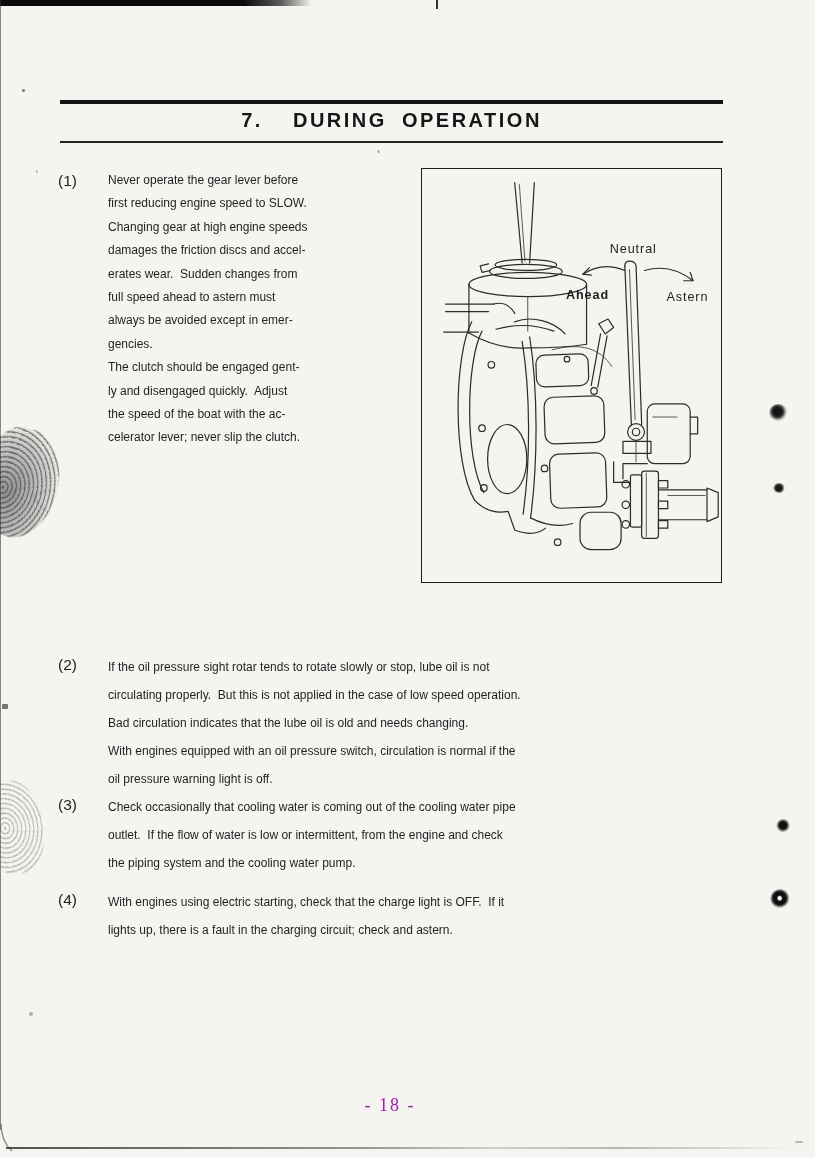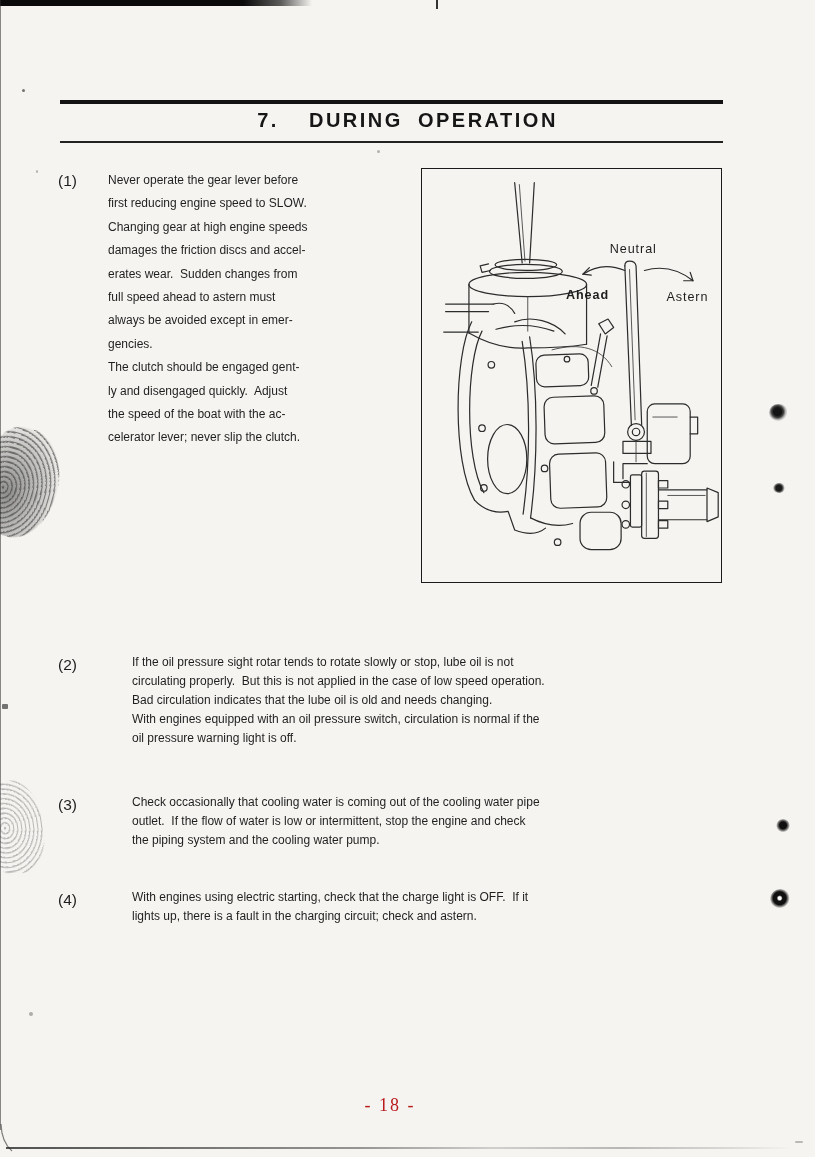--- a/index.html
+++ b/index.html
@@ -54,52 +54,52 @@
   .dot3{left:776px;top:819px;width:14px;height:14px;
     background:radial-gradient(circle at 50% 45%, #101010 0 3.5px, rgba(30,30,30,.5) 5.5px, transparent 7px);}
   .dot4{left:770px;top:889px;width:21px;height:20px;
     background:radial-gradient(circle at 46% 46%, #fff 0 1.5px, #101010 3px 6.5px, rgba(25,25,25,.45) 8.5px, transparent 10px);}
   .speck{position:absolute;background:rgba(60,60,60,.7);border-radius:50%;}
 
   
   .rule-thick{position:absolute;left:60px;top:100px;width:663px;height:4px;background:#131313;}
   .rule-thin{position:absolute;left:60px;top:141px;width:663px;height:2px;background:#222;}
   .title{
-    position:absolute;left:76px;top:109px;width:663px;
+    position:absolute;left:60px;top:109px;width:663px;
     text-align:center;font-size:20px;font-weight:bold;
     letter-spacing:2.5px;word-spacing:7px;white-space:pre;color:#161616;
   }
 
   
   .item{position:absolute;}
   .item .num{position:absolute;left:0;top:0;width:46px;font-size:15.5px;}
   .item .txt{position:absolute;left:50px;top:0;font-size:12px;white-space:pre;}
   #item1{left:58px;top:169px;}
   #item1 .txt{line-height:23.4px;width:320px;}
   #item1 .num{line-height:23.4px;}
   #item2{left:58px;top:653px;}
   #item3{left:58px;top:793px;}
   #item4{left:58px;top:888px;}
-  .wide .txt{line-height:19px;width:660px;margin-left:24px;}
+  .wide .txt{line-height:28px;width:660px;}
   .wide .num{line-height:24.2px;}
 
   
   .figure-box{
     position:absolute;left:421px;top:168px;width:301px;height:415px;
     border:1.6px solid #1a1a1a;box-sizing:border-box;background:transparent;padding-left:18px;
   }
   .figure-box svg{display:block;width:100%;height:100%;}
   .fig-line{fill:none;stroke:#2c2c2c;stroke-width:1.3;stroke-linecap:round;stroke-linejoin:round;}
   .fig-thin{fill:none;stroke:#3a3a3a;stroke-width:.9;stroke-linecap:round;}
   .fig-label{fill:#1d1d1d;font-family:"Liberation Sans",sans-serif;font-size:13.5px;letter-spacing:1px;}
 
   
   .page-number{
     position:absolute;left:0;top:1095px;width:780px;text-align:center;
-    font-family:"Liberation Serif",serif;font-size:18px;letter-spacing:2px;color:#b91c1c;
+    font-family:"Liberation Serif",serif;font-size:18px;letter-spacing:2px;color:#a21caf;
   }
 </style>
 </head>
 <body>
 
 <div class="page">
 
   <div class="top-bar"></div>
   <div class="top-tick"></div>
   <div class="left-edge"></div>
@@ -252,21 +252,21 @@
     <div class="txt">If the oil pressure sight rotar tends to rotate slowly or stop, lube oil is not
 circulating properly.  But this is not applied in the case of low speed operation.
 Bad circulation indicates that the lube oil is old and needs changing.
 With engines equipped with an oil pressure switch, circulation is normal if the
 oil pressure warning light is off.</div>
   </div>
 
   <div class="item wide" id="item3">
     <div class="num">(3)</div>
     <div class="txt">Check occasionally that cooling water is coming out of the cooling water pipe
-outlet.  If the flow of water is low or intermittent, stop the engine and check
+outlet.  If the flow of water is low or intermittent, from the engine and check
 the piping system and the cooling water pump.</div>
   </div>
 
   <div class="item wide" id="item4">
     <div class="num">(4)</div>
     <div class="txt">With engines using electric starting, check that the charge light is OFF.  If it
 lights up, there is a fault in the charging circuit; check and astern.</div>
   </div>
 
   <div class="page-number">- 18 -</div>

